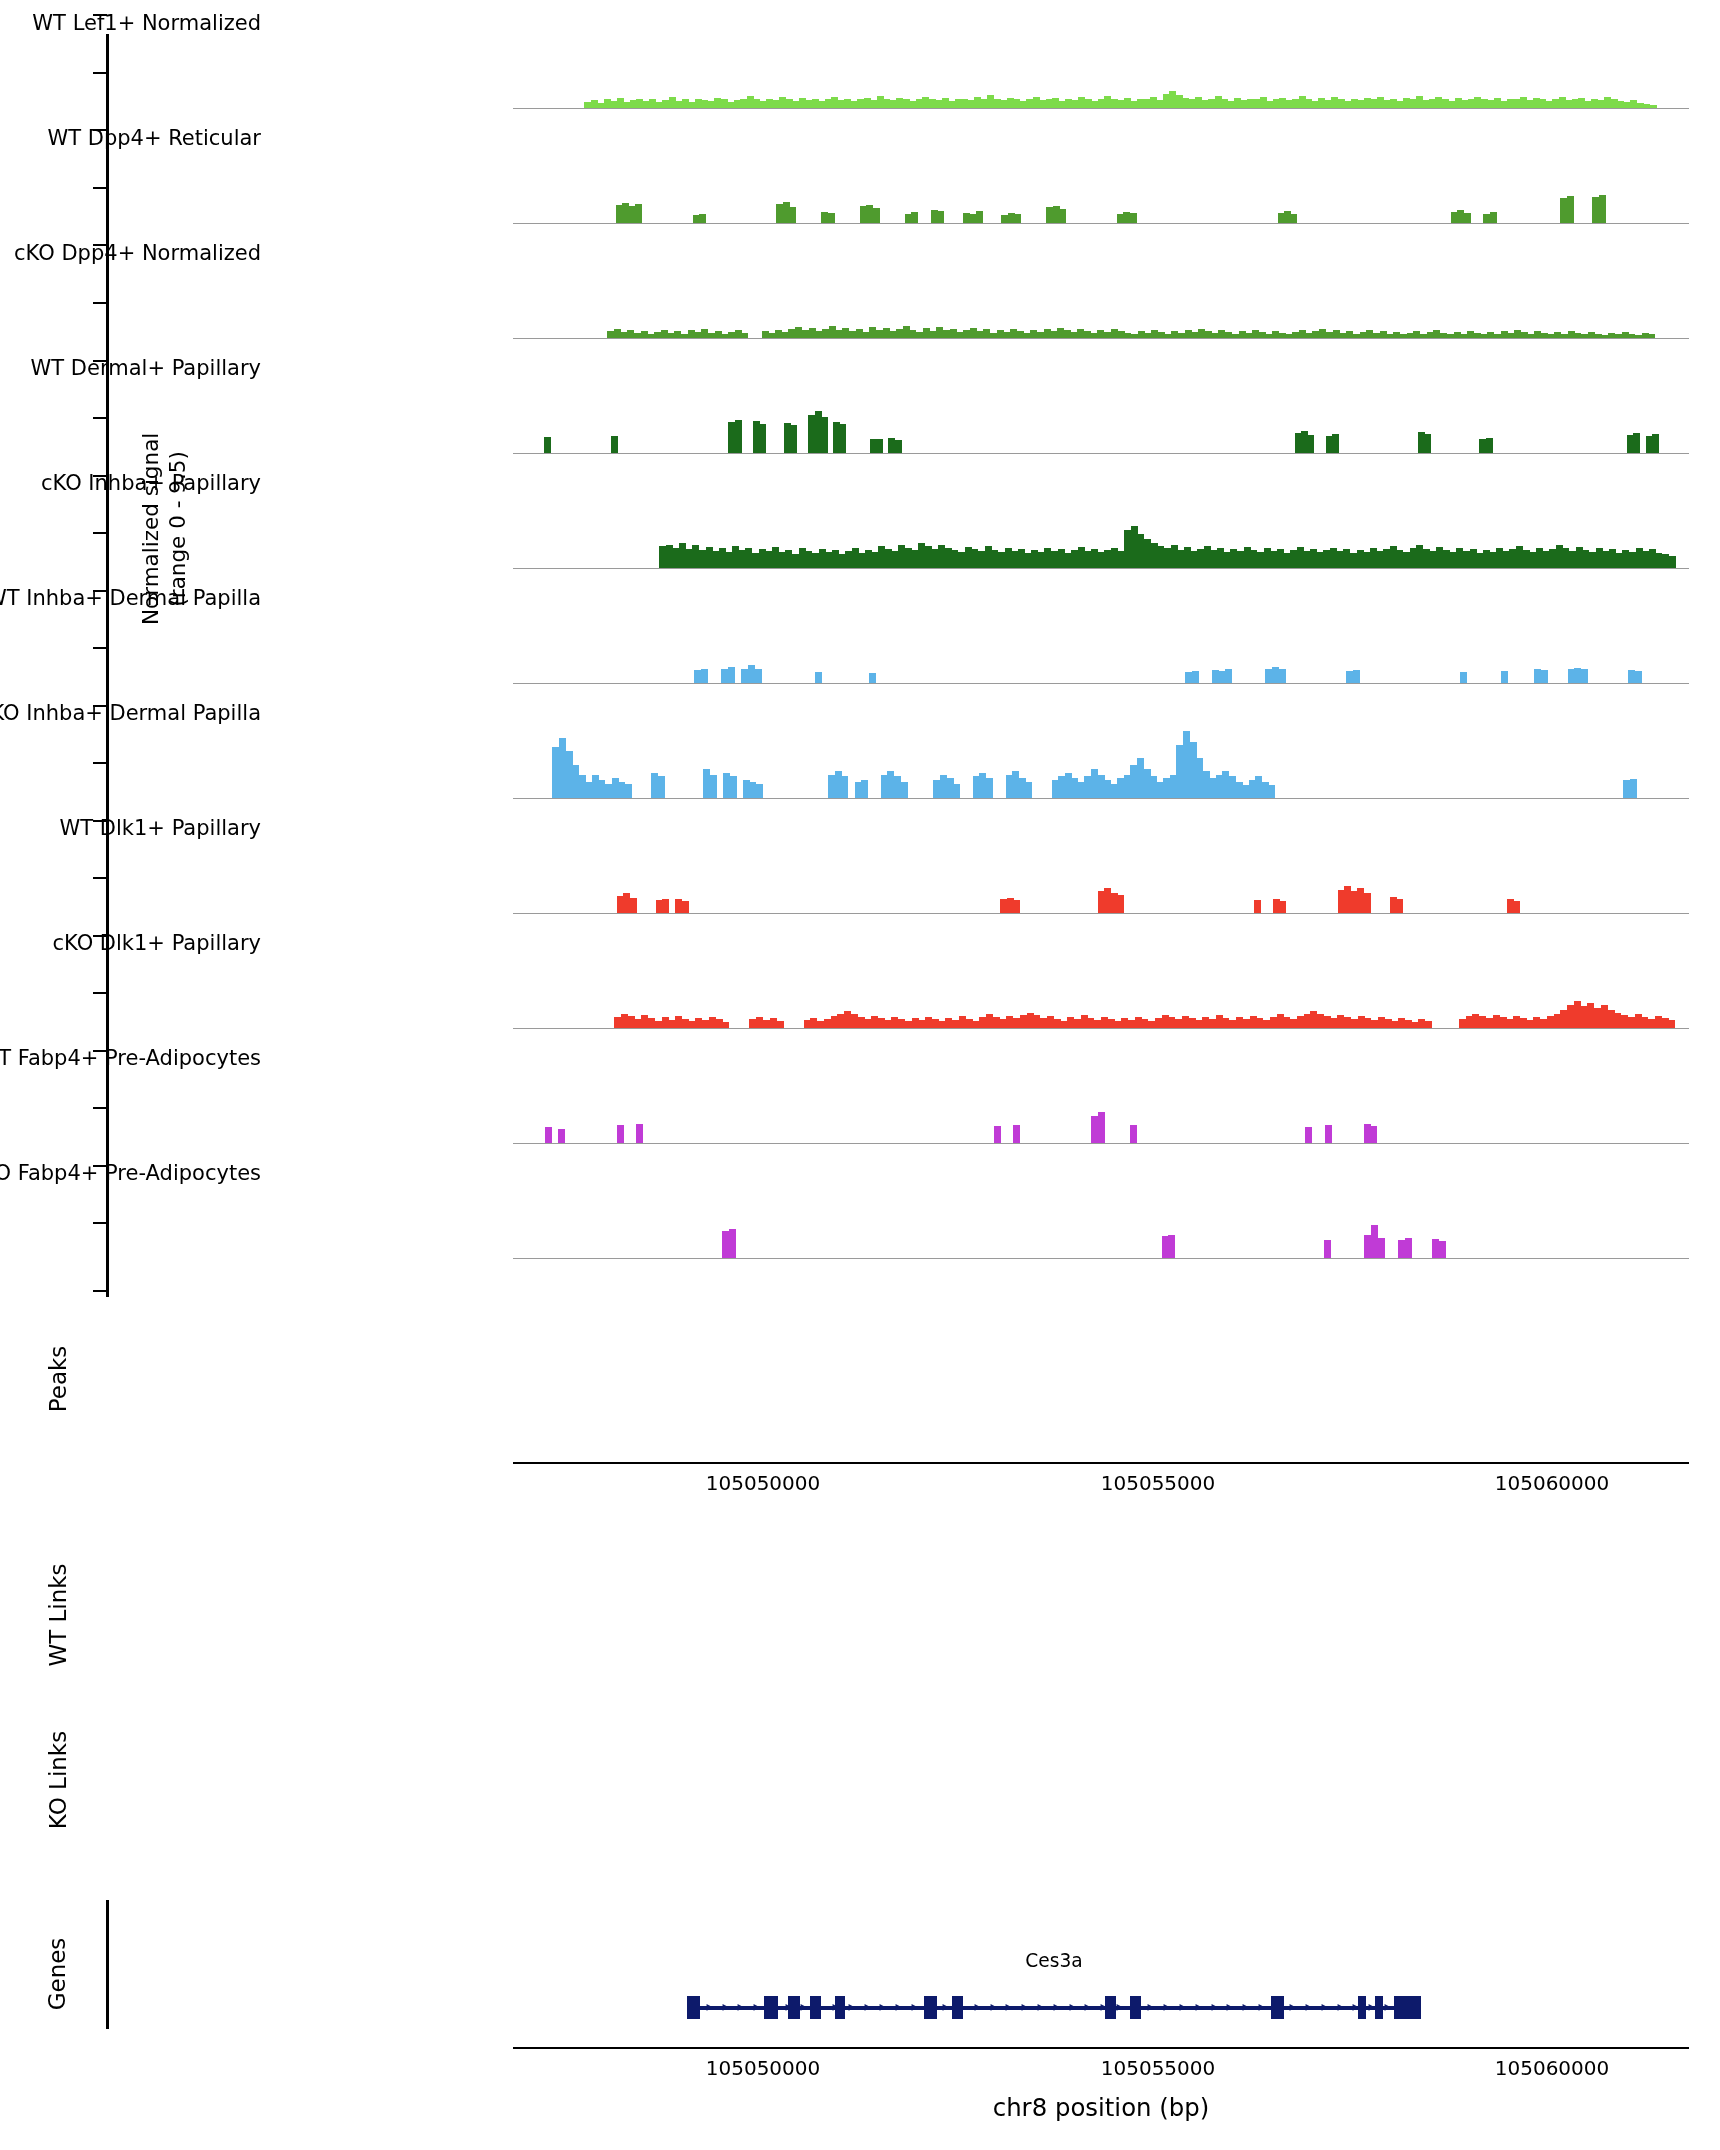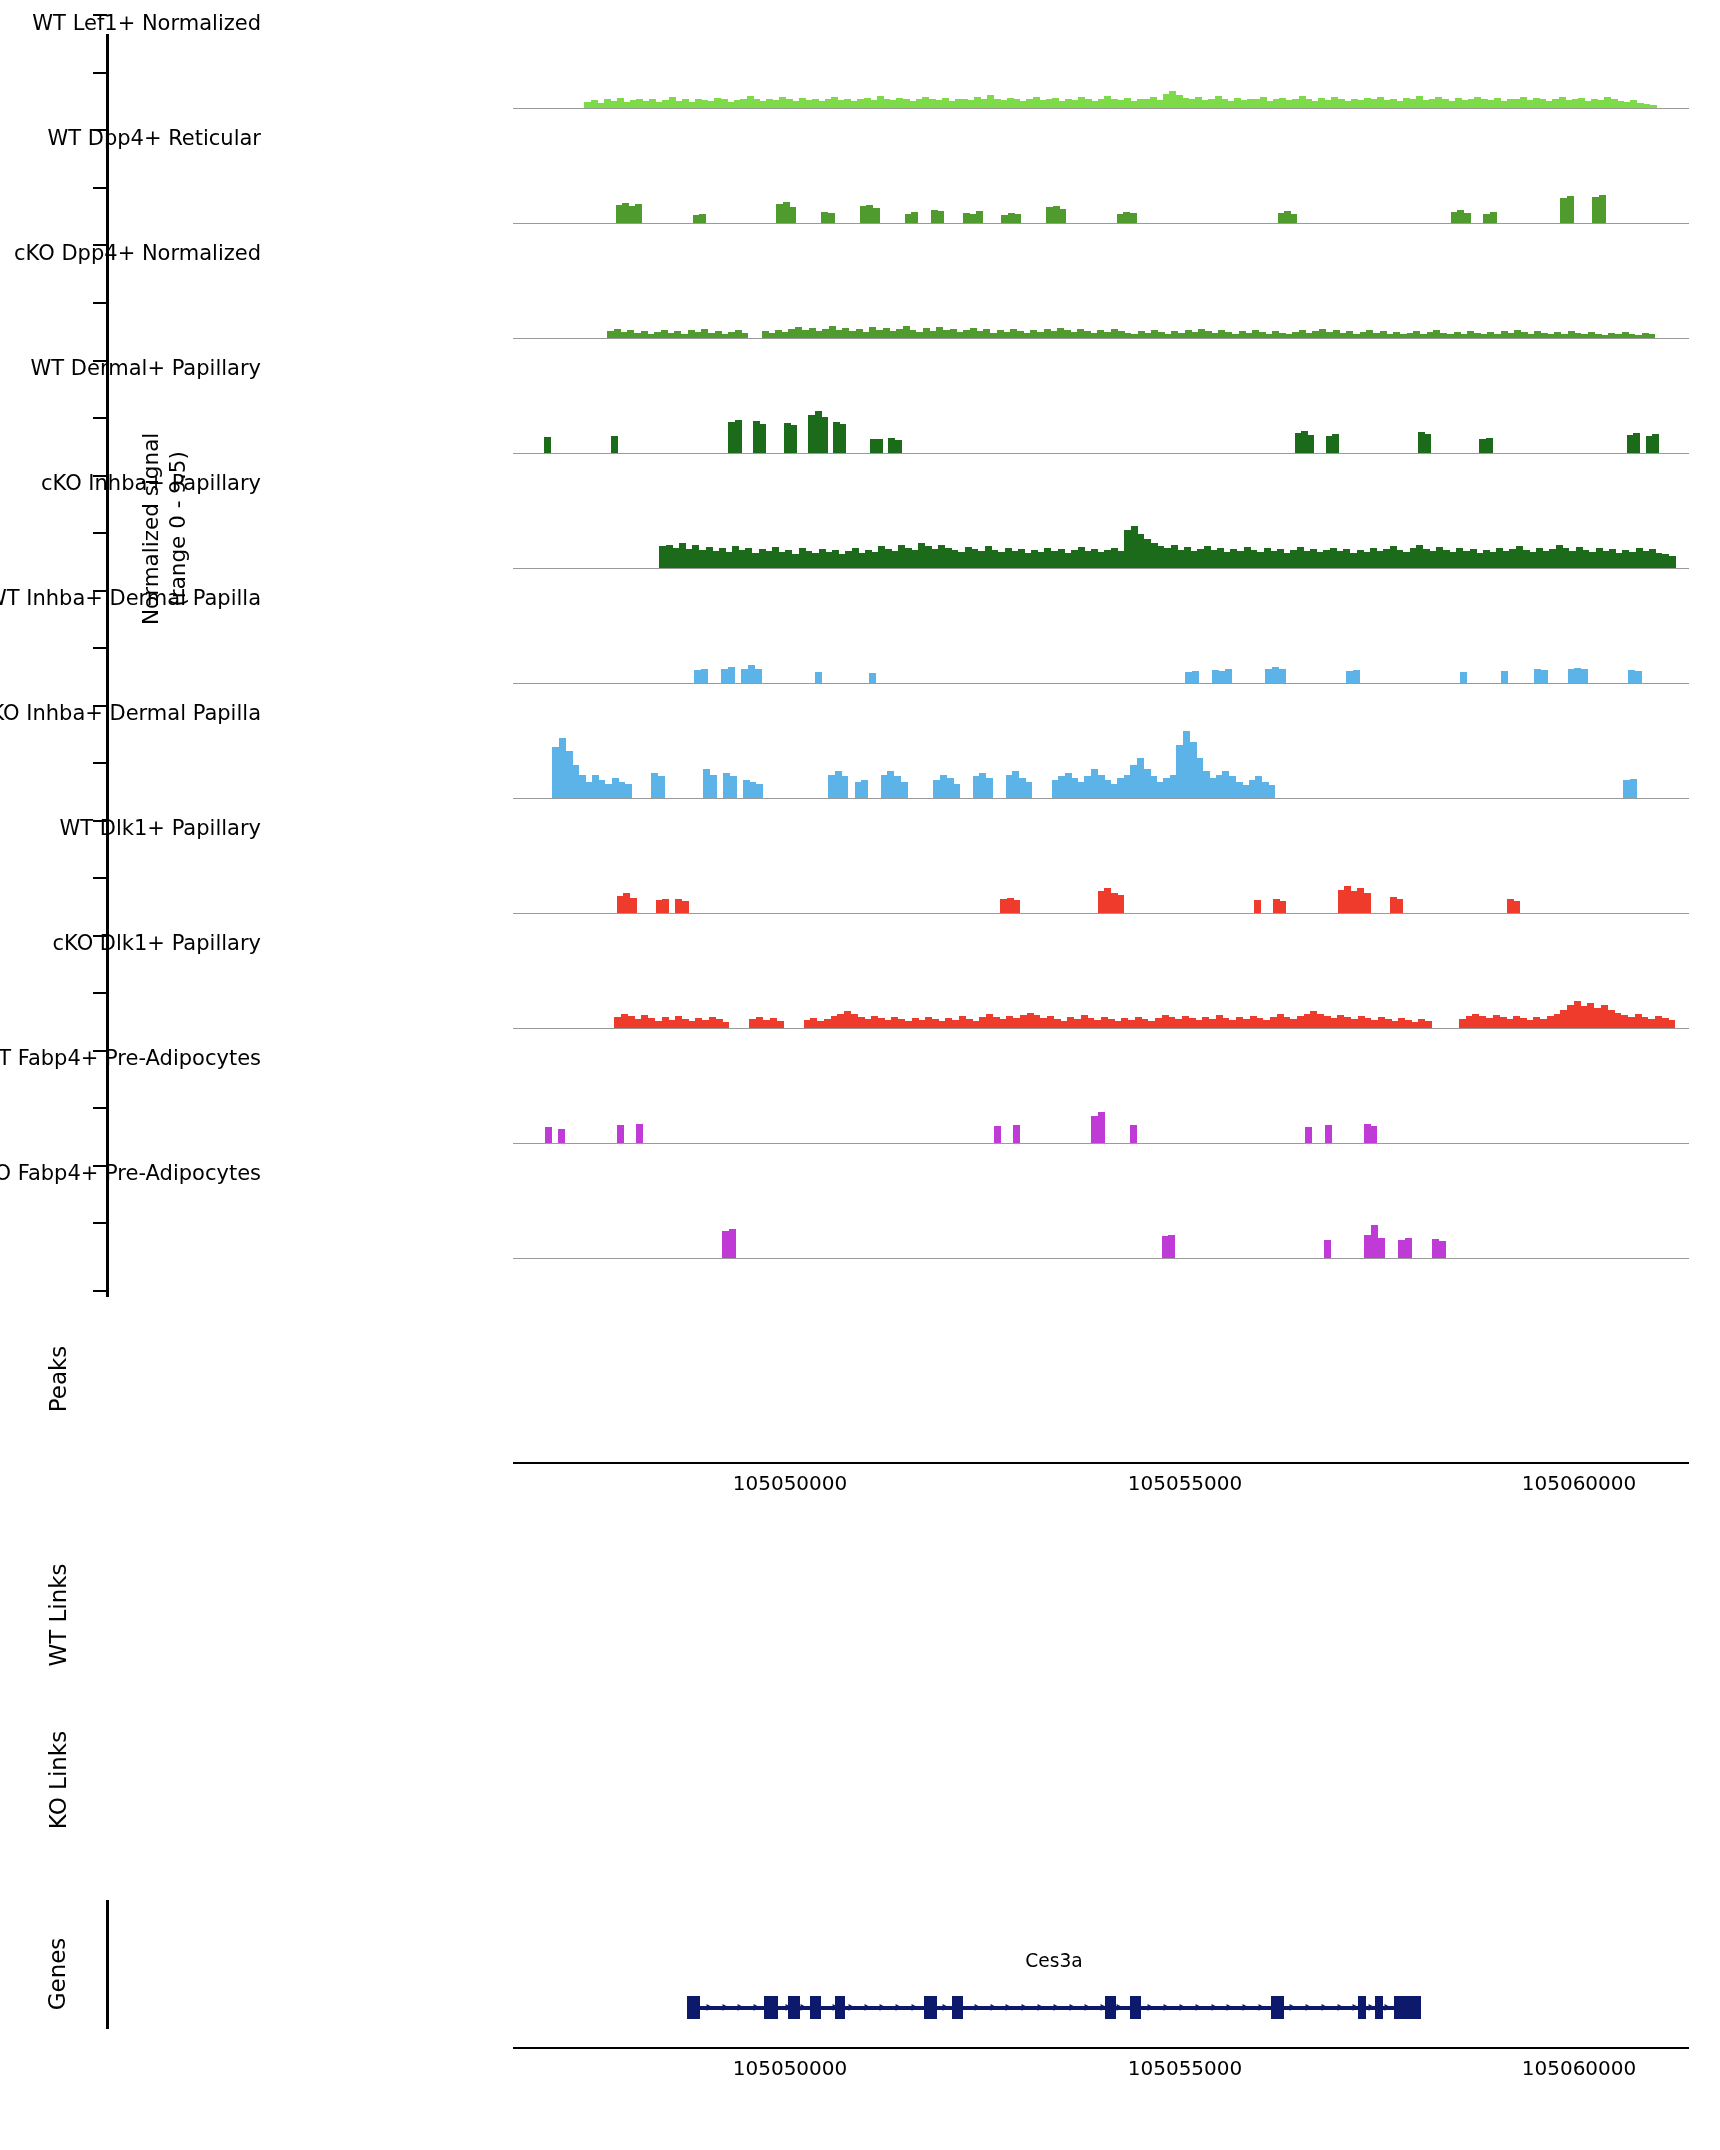--- a/index.html
+++ b/index.html
@@ -89,21 +89,21 @@
   
   .axis-rule {
     position: absolute;
     left: 513px;
     width: 1176px;
     height: 2.2px;
     background: #000;
   }
   .axis-ticklabels {
     position: absolute;
-    left: 530px;
+    left: 503px;
     width: 1176px;
     height: 29px;
   }
   .axis-ticklabels span {
     position: absolute;
     font-size: 20px;
     transform: translateX(-50%);
     white-space: nowrap;
     color: #000;
   }
@@ -1178,15 +1178,16 @@
       <div class="gene-exon" style="left: 1375px; width: 8px; top: 1996px; height: 23px;"></div>
       <div class="gene-exon" style="left: 1394px; width: 27px; top: 1996px; height: 23px;"></div>
     </div>
 
   <div class="axis-rule" style="top:2047px;"></div>
   <div class="axis-ticklabels" id="axis-labels-bottom" style="top:2056px;">
       <span style="left: 260px;">105050000</span>
       <span style="left: 655px;">105055000</span>
       <span style="left: 1049px;">105060000</span>
     </div>
+  <div class="xlabel" style="top:2093px;">chr8 position (bp)</div>
 
 </div>
 
 
 </body></html>

